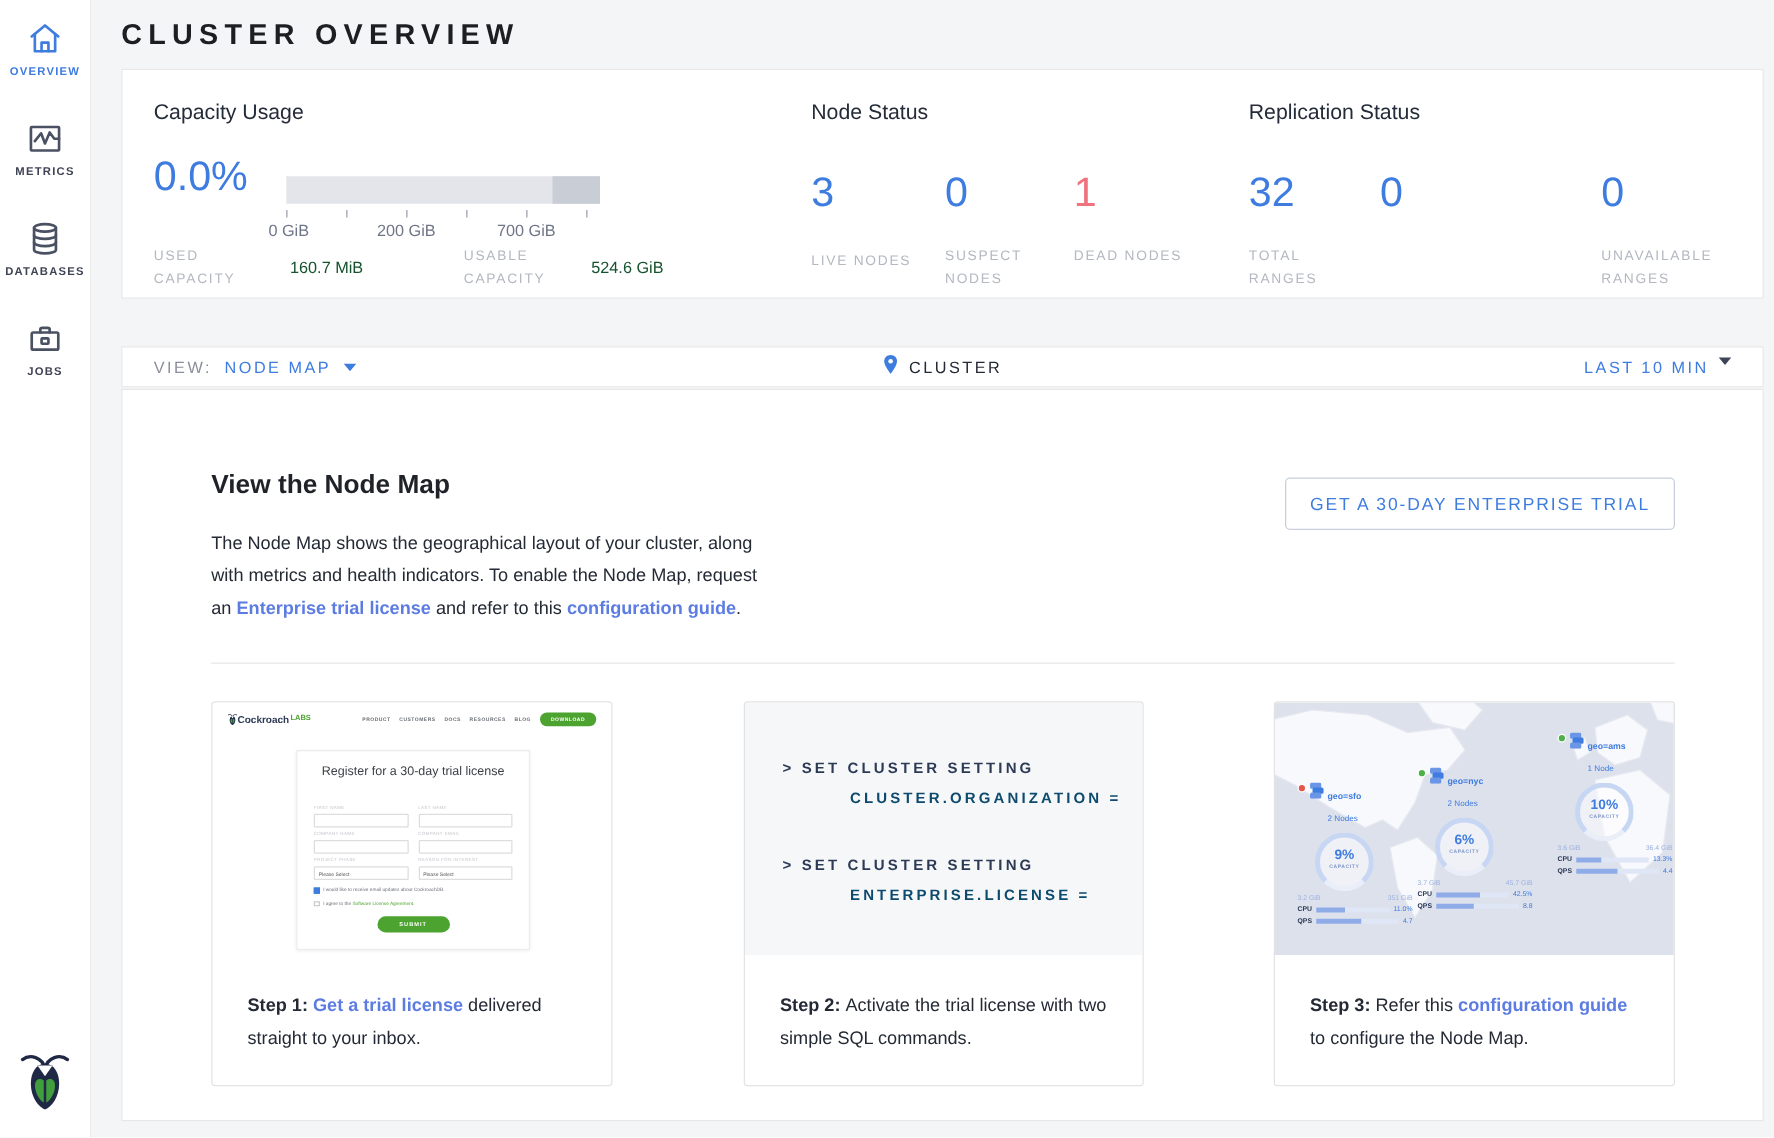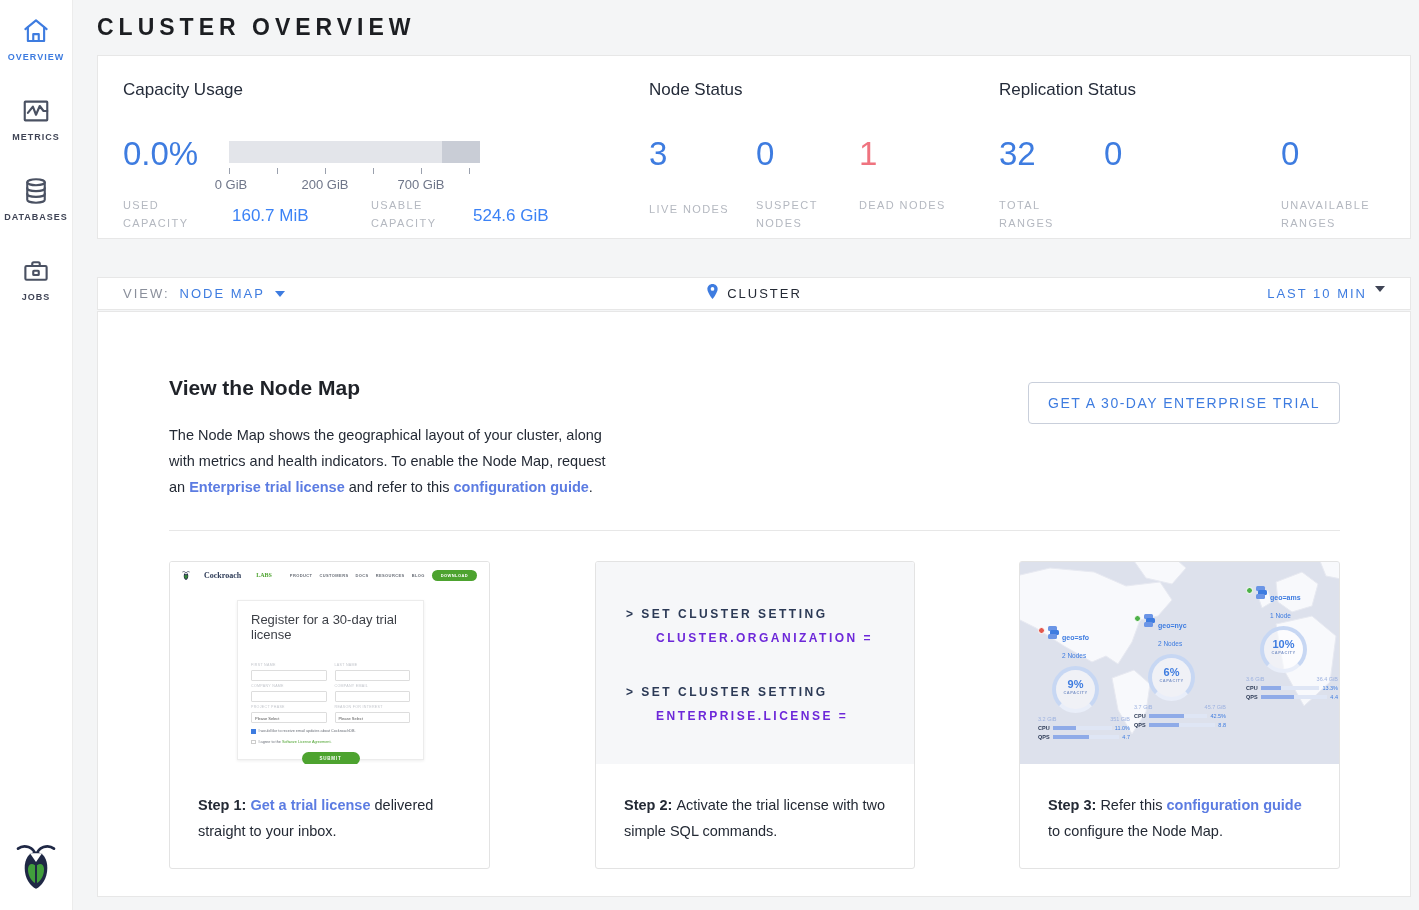--- a/index.html
+++ b/index.html
@@ -18,21 +18,21 @@
   
   .page-title { position:absolute; left:97px; top:14px; font-size:23px; font-weight:600; letter-spacing:5px; color:#1c1e22; }
 
   
   .card { background:#fff; border:1px solid #e7e7e7; }
   .summary { position:absolute; left:97px; top:55px; width:1314px; height:184px; }
   .sec-title { position:absolute; font-size:17px; color:#242b39; font-weight:500; }
   .big-num { position:absolute; font-size:33px; color:#3e7ce0; }
   .big-num.red { color:#ef737f; }
   .stat-label { position:absolute; font-size:11px; letter-spacing:1.4px; color:#b4b8c0; line-height:18px; }
-  .stat-value { position:absolute; font-size:17px; color:#3b82f6; }
+  .stat-value { position:absolute; font-size:13px; color:#14532d; }
 
   .cap-bar { position:absolute; left:131px; top:85px; width:251px; height:22px; background:#e3e5ea; }
   .cap-bar-dark { position:absolute; right:0; top:0; width:38px; height:22px; background:#c9cdd6; }
   .tick { position:absolute; top:112px; width:1px; height:6px; background:#9aa0ad; }
   .tick-label { position:absolute; top:121px; font-size:13px; color:#6f7689; transform:translateX(-50%); white-space:nowrap; }
 
   
   .viewbar { position:absolute; left:97px; top:277px; width:1314px; height:33px; display:flex; align-items:center; }
   .vb-left { position:absolute; left:25px; display:flex; align-items:center; gap:10px; }
   .vb-label { font-size:13px; letter-spacing:2px; color:#8a8f9b; }
@@ -56,42 +56,42 @@
   .step-card.c1 { left:71px;  width:321px; }
   .step-card.c2 { left:497px; width:320px; }
   .step-card.c3 { left:921px; width:321px; }
   .step-img { position:relative; width:100%; height:202px; overflow:hidden; }
   .step-caption { padding:28px 28px 0; font-size:14.5px; line-height:26px; color:#242a35; }
   .step-caption b { font-weight:bold; }
 
   
   .mock { position:absolute; inset:0; background:#fff; }
   .mock-header { position:absolute; left:0; top:0; right:0; height:26px; display:flex; align-items:center; padding:0 12px; }
-  .mock-logo { display:flex; align-items:center; gap:14px;font-family:Liberation Serif, serif; }
+  .mock-logo { display:flex; align-items:center; gap:0; }
   .mock-logo .word { font-size:8px; font-weight:bold; color:#2c3a56; }
   .mock-logo .labs { font-size:6px; font-weight:bold; color:#4da32f; margin-left:1px; }
   .mock-nav { margin-left:auto; display:flex; align-items:center; gap:7px; }
   .mock-nav span { font-size:4px; letter-spacing:.4px; color:#6a6f78; font-weight:bold; }
   .mock-dl { background:#4da32f; color:#fff !important; border-radius:7px; padding:3px 9px; font-size:4px !important; }
   .mock-form { position:absolute; left:67px; top:38px; width:187px; height:160px; background:#fff; border:1px solid #ececec; box-shadow:0 1px 3px rgba(0,0,0,.07); padding:11px 13px 0; }
-  .mf-title { font-size:13px; color:#3c3f46; margin-bottom:21px; }
+  .mf-title { text-align:center; font-size:10px; color:#3c3f46; margin-bottom:21px; }
   .mf-grid { display:grid; grid-template-columns:1fr 1fr; column-gap:8px; row-gap:3px; }
   .mf-label { font-size:3.6px; letter-spacing:.3px; color:#c3c6cc; }
   .mf-input { height:11px; border:1px solid #ddd; border-radius:1px; background:#fff; font-size:4px; color:#555; line-height:11px; padding-left:3px; }
   .mf-check { display:flex; align-items:center; gap:3px; margin-top:6px; }
   .mf-box { width:4.5px; height:4.5px; border:1px solid #ccc; background:#fff; }
   .mf-box.checked { background:#3e7ce0; border-color:#3e7ce0; }
   .mf-check span { font-size:3.8px; color:#6a6f78; }
   .mf-check .green { color:#4da32f; }
   .mf-submit { display:block; margin:8px auto 0; width:58px; height:13px; background:#4da32f; border:none; border-radius:7px; color:#fff; font-size:4.5px; letter-spacing:.8px; font-weight:bold; }
 
   
   .codeblock { position:absolute; inset:0; background:#f6f7f9; padding:46px 0 0 30px; }
   .code-line { font-size:12px; font-weight:bold; letter-spacing:2.5px; color:#2c3a56; line-height:1; }
-  .code-line.green { color:#6d28d9; margin-left:30px; }
+  .code-line.green { color:#0c4a6e; margin-left:54px; }
   .code-gap-s { height:12px; } .code-gap-l { height:42px; }
 
   
   .mapwrap { position:absolute; inset:0; background:#dde1ec; }
   .loc { position:absolute; width:92px; }
   .loc-head { display:flex; align-items:flex-start; gap:3px; }
   .loc-dot { width:7px; height:7px; border-radius:50%; border:1px solid #fff; flex:none; margin-top:1px; }
   .loc-dot.red { background:#e2574c; } .loc-dot.green { background:#4db148; }
   .loc-name { font-size:7px; font-weight:bold; color:#3e7ce0; line-height:9px; }
   .loc-nodes { font-size:6.5px; color:#3e7ce0; }
@@ -163,21 +163,21 @@
         <path d="M31.5 36 C37 32 41.5 35 42 41 C42.5 51 36.5 60 31.5 62.5 Z" fill="#419e3c"></path>
       </svg>
     </div>
   </div>
 
   <div class="page-title">CLUSTER OVERVIEW</div>
 
   <div class="summary card">
 
     <div class="sec-title" style="left:25px; top:24px">Capacity Usage</div>
-    <div class="big-num" style="left:25px; top:79px">0.0%</div>
+    <div class="big-num" style="left:25px; top:66px">0.0%</div>
 
     <div class="cap-bar">
       <div class="cap-bar-dark"></div>
     </div>
     <div class="tick" style="left:131px"></div>
     <div class="tick" style="left:179px"></div>
     <div class="tick" style="left:227px"></div>
     <div class="tick" style="left:275px"></div>
     <div class="tick" style="left:323px"></div>
     <div class="tick" style="left:371px"></div>

